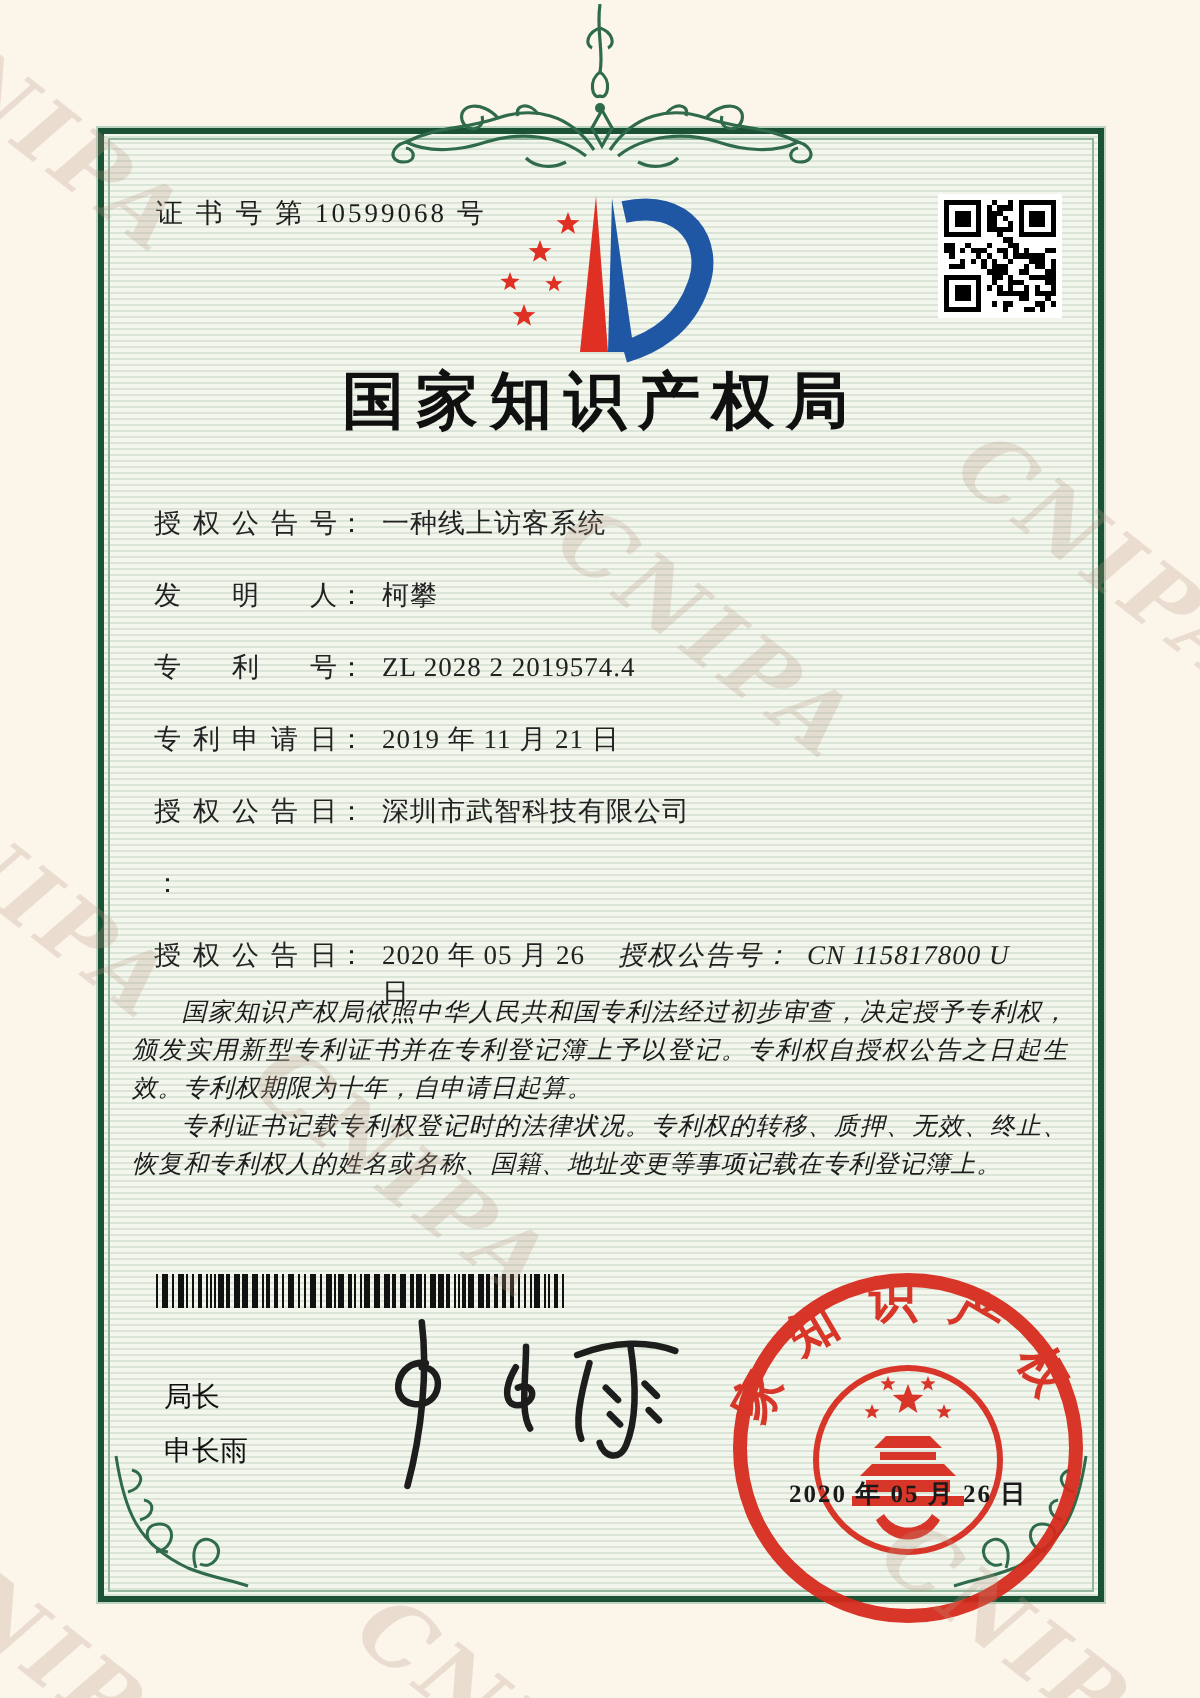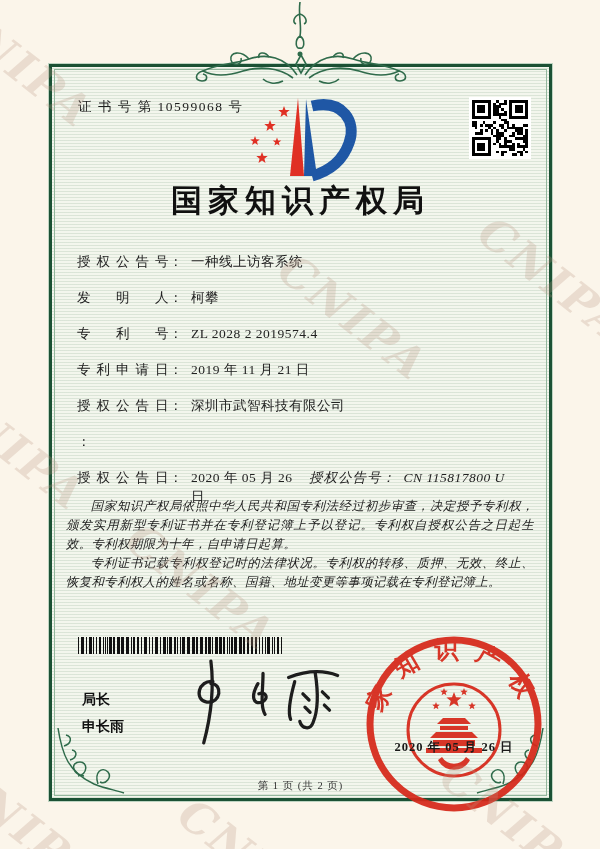--- a/index.html
+++ b/index.html
@@ -64,21 +64,21 @@
   
   .paras{
     position:absolute;left:14px;top:430px;width:468px;
     font-size:12.4px;line-height:19px;letter-spacing:0.4px;
     text-align:justify;color:#1c1c1c;font-style:italic;
   }
   .paras p{margin:0;text-indent:2em;}
   
   .barcode{position:absolute;left:26px;top:570px;width:205px;height:17px;}
   .signature{position:absolute;left:105px;top:588px;z-index:3;}
-  .signer{position:absolute;left:30px;top:619px;font-size:14px;font-weight:700;line-height:27px;color:#111;}
+  .signer{position:absolute;left:30px;top:619px;font-size:14px;font-weight:400;line-height:27px;color:#111;}
   .seal{position:absolute;left:312px;top:567px;width:180px;height:180px;z-index:3;opacity:0.93;}
   .seal-date{
     position:absolute;left:314px;top:672px;width:176px;z-index:4;
     text-align:center;font-size:12.5px;letter-spacing:1px;color:#1a1a1a;font-weight:600;
   }
   .page-foot{
     position:absolute;left:0;top:712px;width:100%;
     text-align:center;font-size:10.5px;letter-spacing:1px;color:#333;
   }
   .note{
@@ -442,21 +442,20 @@
         <rect x="69" y="106" width="42" height="6"></rect>
         <path d="M66,104 L114,104 L108,98 L72,98 Z"></path>
         <rect x="76" y="92" width="28" height="4"></rect>
         <path d="M73,90 L107,90 L101,84 L79,84 Z"></path>
         <rect x="86" y="108" width="8" height="6"></rect>
         <path d="M74,126 A 18 18 0 0 0 106,126 L 102,123 A 14 14 0 0 1 78,123 Z"></path>
       </g>
     </svg>
     <div class="seal-date">2020 年 05 月 26 日</div>
 
-    <div class="page-foot">第 1 页 (共 2 页)</div>
   </div>
 
   <div class="note">其他事项参见续页</div>
 
   <div class="wm-layer">
     <span class="wm" style="left:-35px;top:-10px">CNIPA</span>
     <span class="wm" style="left:300px;top:243px">CNIPA</span>
     <span class="wm" style="left:500px;top:206px">CNIPA</span>
     <span class="wm" style="left:-42px;top:373px">CNIPA</span>
     <span class="wm" style="left:148px;top:513px">CNIPA</span>

